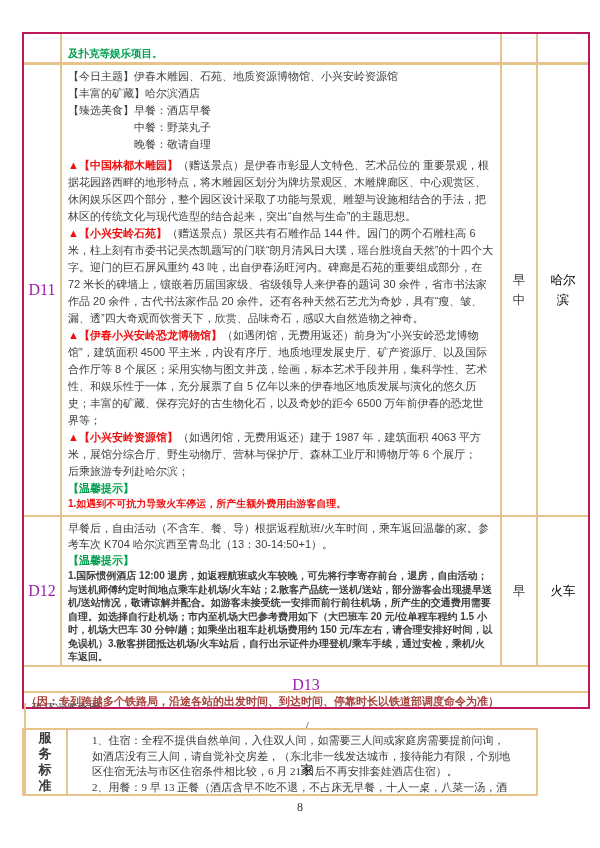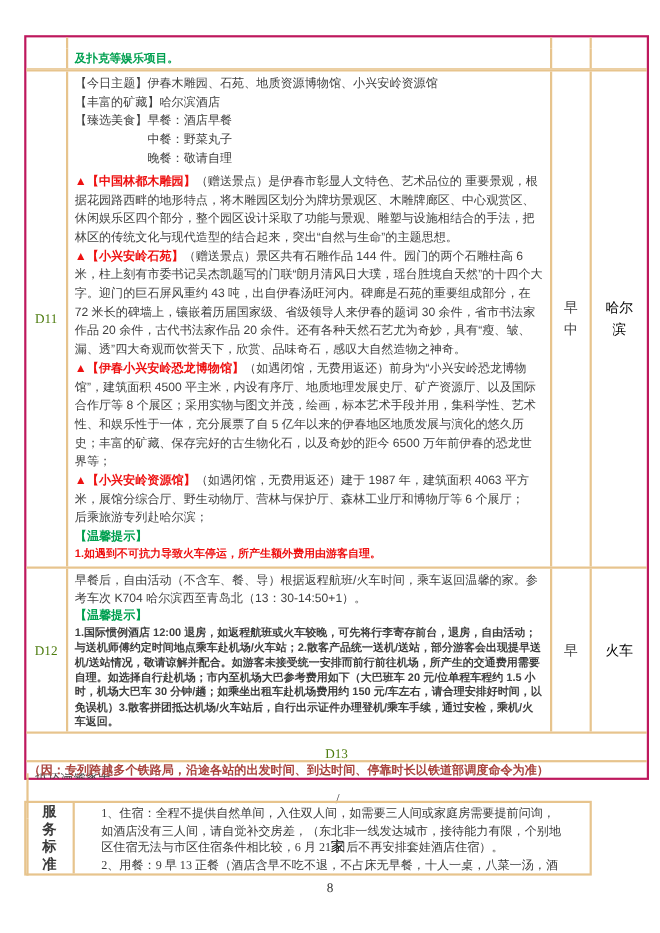--- a/index.html
+++ b/index.html
@@ -14,21 +14,21 @@
   .row:first-child { border-top:none; }
   .row-cont { border-top-width:0; height:19px; border-bottom:1px solid #e7c48d;}
   .row-clip { height:10px; }
   .row-d11 { height:452px; }
   .row-d12 { height:150px; }
   .row-d13 { height:26px;flex-direction:column; }
   .row-note { height:16px; }
   .cell { border-left:2px solid #e7c48d; overflow:hidden; }
   .cell:first-child { border-left:none; }
   .col-day  { flex:0 0 36px; display:flex; align-items:center; justify-content:center;
-              font-family:"Liberation Serif",serif; font-size:12px; color:#4d7c0f; }
+              font-family:"Liberation Serif",serif; font-size:16px; color:#a21caf; }
   .col-main { flex:1 1 auto; padding:3px 6px 2px 6px; font-size:11px; line-height:17px; }
   .col-meal { flex:0 0 36px; display:flex; align-items:center; justify-content:center; }
   .col-stay { flex:0 0 52px; display:flex; align-items:center; justify-content:center; }
   .vstack   { display:block; width:13px; word-break:break-all; line-height:20px;
               font-size:12.5px; text-align:center; color:#444;
               font-family:"Liberation Serif",serif; }
   .vstack2  { display:block; width:27px; word-break:break-all; line-height:20px;
               font-size:12.5px; text-align:center; color:#000000;
               font-family:"Liberation Serif",serif; }
 

